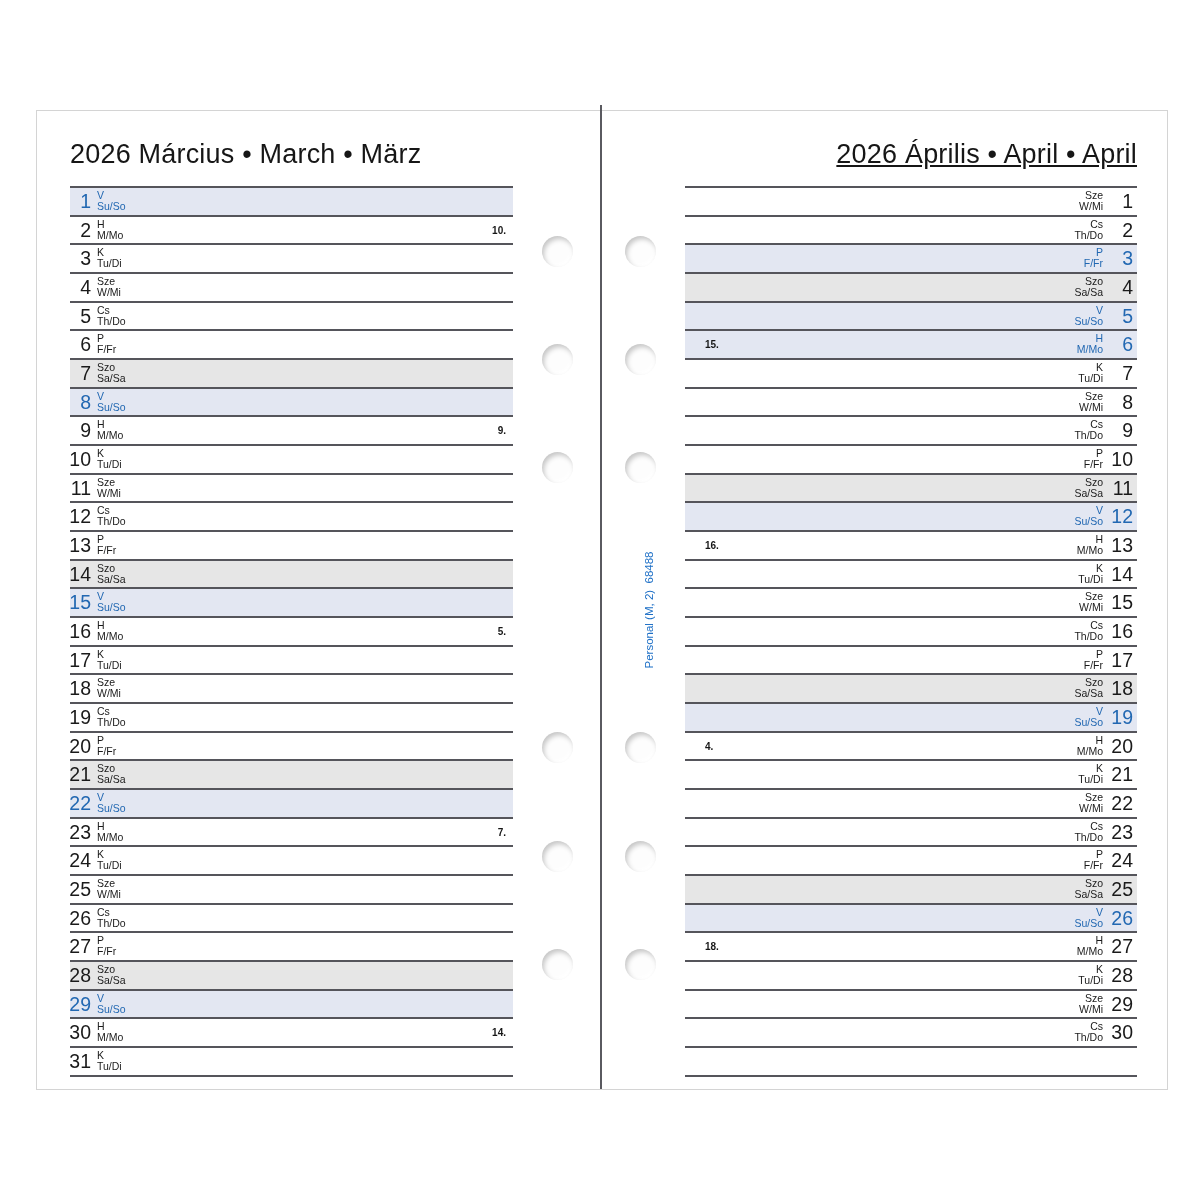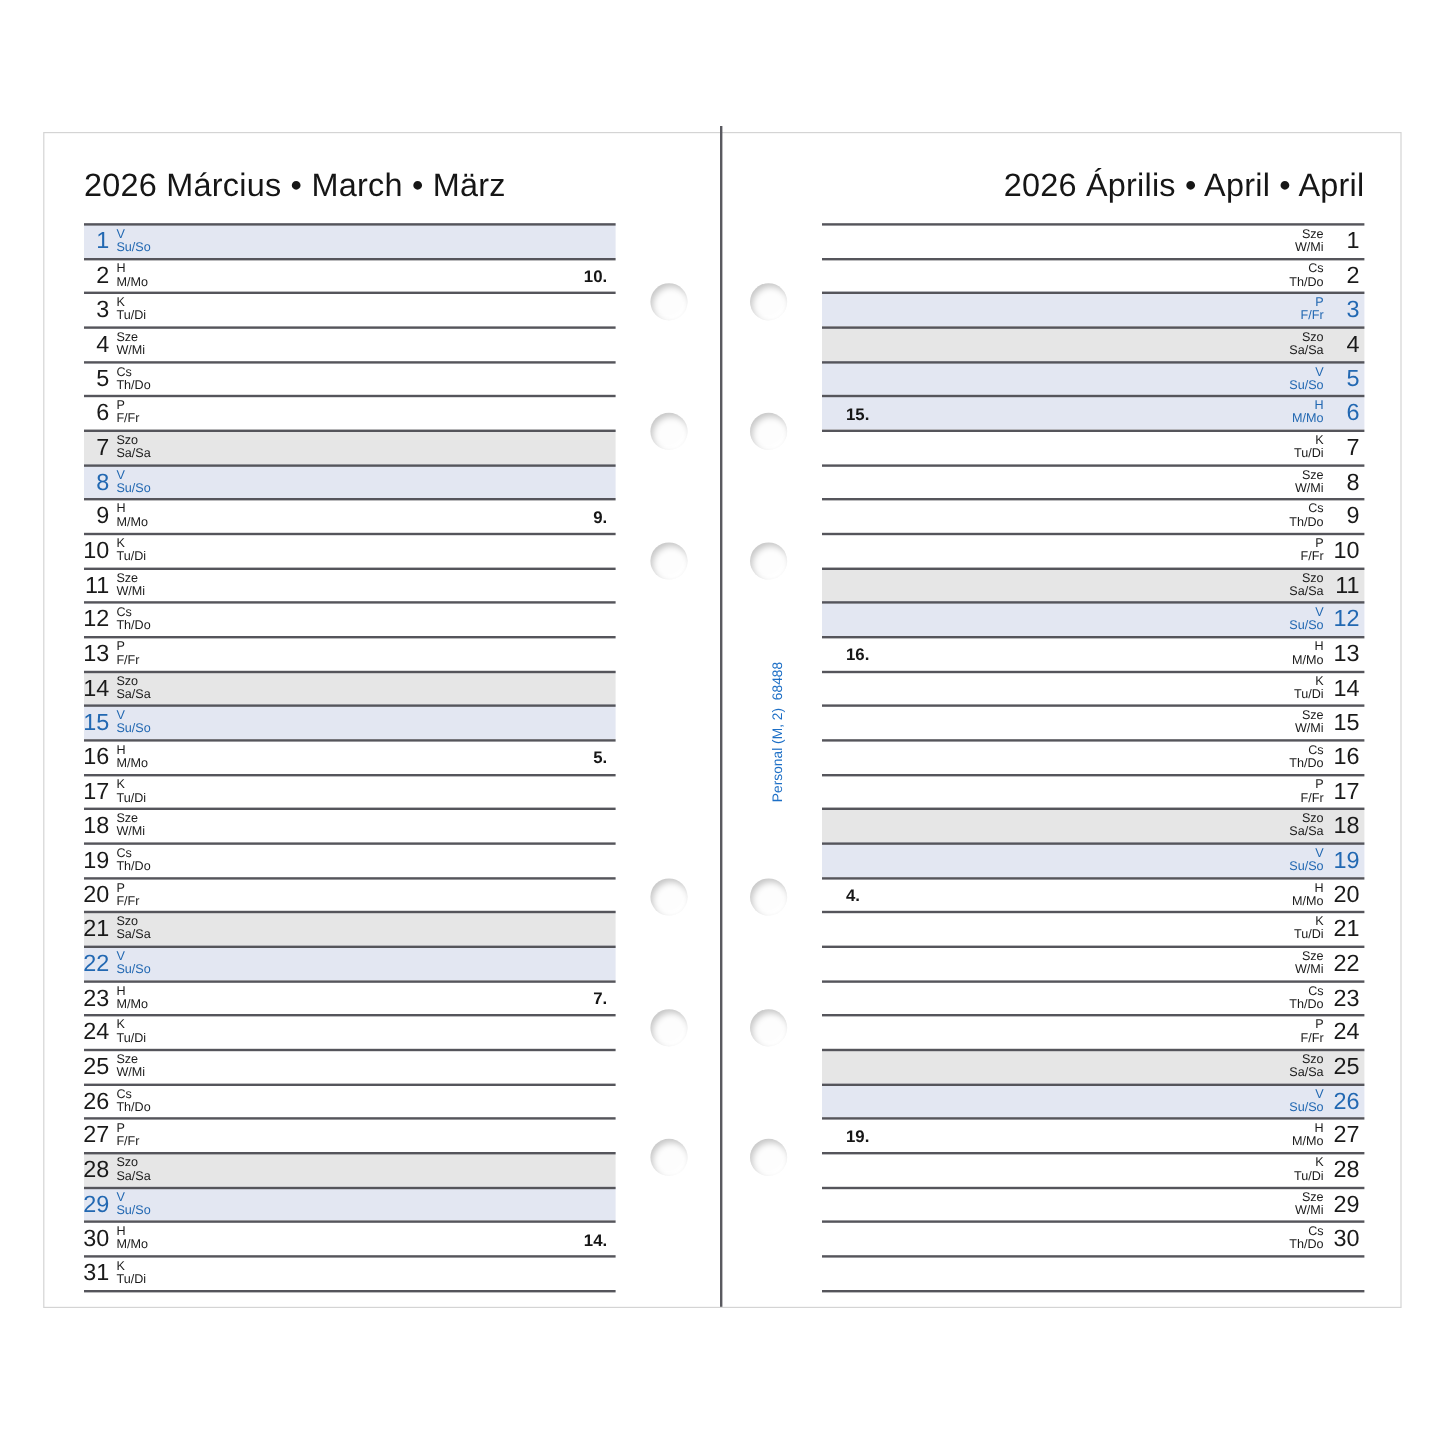--- a/index.html
+++ b/index.html
@@ -8,21 +8,21 @@
 
   
   .sheet-outline{position:absolute;left:36px;top:110px;width:1130px;height:978px;
                  border:1px solid #d4d4d4;background:#ffffff;}
   .spine-line{position:absolute;left:600px;top:105px;width:2px;height:984px;background:#5a5a60;}
 
   
   .month-title{position:absolute;top:139px;font-size:27px;font-weight:300;
                letter-spacing:.2px;color:#161616;white-space:nowrap;}
   .title-left{left:70px;}
-  .title-right{left:685px;width:452px;text-align:right;}
+  .title-right{left:685px;width:452px;text-align:right;text-decoration:underline;}
 
   
   .grid{position:absolute;top:186px;height:889px;display:flex;flex-direction:column;
         border-bottom:2px solid #55555b;}
   #grid-left{left:70px;width:443px;}
   #grid-right{left:685px;width:452px;}
 
   .row{position:relative;flex:1 1 0;border-top:2px solid #55555b;background:#ffffff;}
   .row.saturday{background:#e6e6e6;}
   .row.sunday,.row.holiday{background:#e3e7f2;}
@@ -33,23 +33,23 @@
           font-size:19.5px;color:#1a1a1a;}
   .page-left .daynum{left:0;width:21px;justify-content:flex-end;}
   .page-right .daynum{right:4px;width:28px;justify-content:flex-end;}
 
   .abbr{position:absolute;top:2px;display:flex;flex-direction:column;
         font-size:10.5px;line-height:11px;color:#1a1a1a;}
   .page-left .abbr{left:27px;align-items:flex-start;}
   .page-right .abbr{right:34px;align-items:flex-end;text-align:right;}
 
   .wk{position:absolute;top:0;bottom:0;display:flex;align-items:center;
-      font-size:14px;font-weight:bold;color:#161616;margin-left:14px;}
+      font-size:10px;font-weight:bold;color:#161616;}
   .page-left .wk{right:7px;}
-  .page-right .wk{left:6px;}
+  .page-right .wk{left:20px;}
 
   
   .hole{position:absolute;width:31px;height:31px;border-radius:50%;background:#fdfdfd;
         box-shadow:inset 2px 3px 5px rgba(0,0,0,0.22), inset -2px -3px 4px rgba(255,255,255,1);}
 
   
   .spine-label{position:absolute;left:570px;top:603px;width:160px;height:14px;
                transform:rotate(-90deg);text-align:center;font-size:11.5px;
                color:#1d6fc6;white-space:pre;}
 </style>
@@ -468,21 +468,21 @@
         </span>
       </div>
       <div class="row sunday">
         <span class="daynum">26</span>
         <span class="abbr">
           <span class="a1">V</span>
           <span class="a2">Su/So</span>
         </span>
       </div>
       <div class="row normal">
-        <span class="wk">19.</span>
+        <span class="wk">18.</span>
         <span class="daynum">27</span>
         <span class="abbr">
           <span class="a1">H</span>
           <span class="a2">M/Mo</span>
         </span>
       </div>
       <div class="row normal">
         <span class="daynum">28</span>
         <span class="abbr">
           <span class="a1">K</span>

